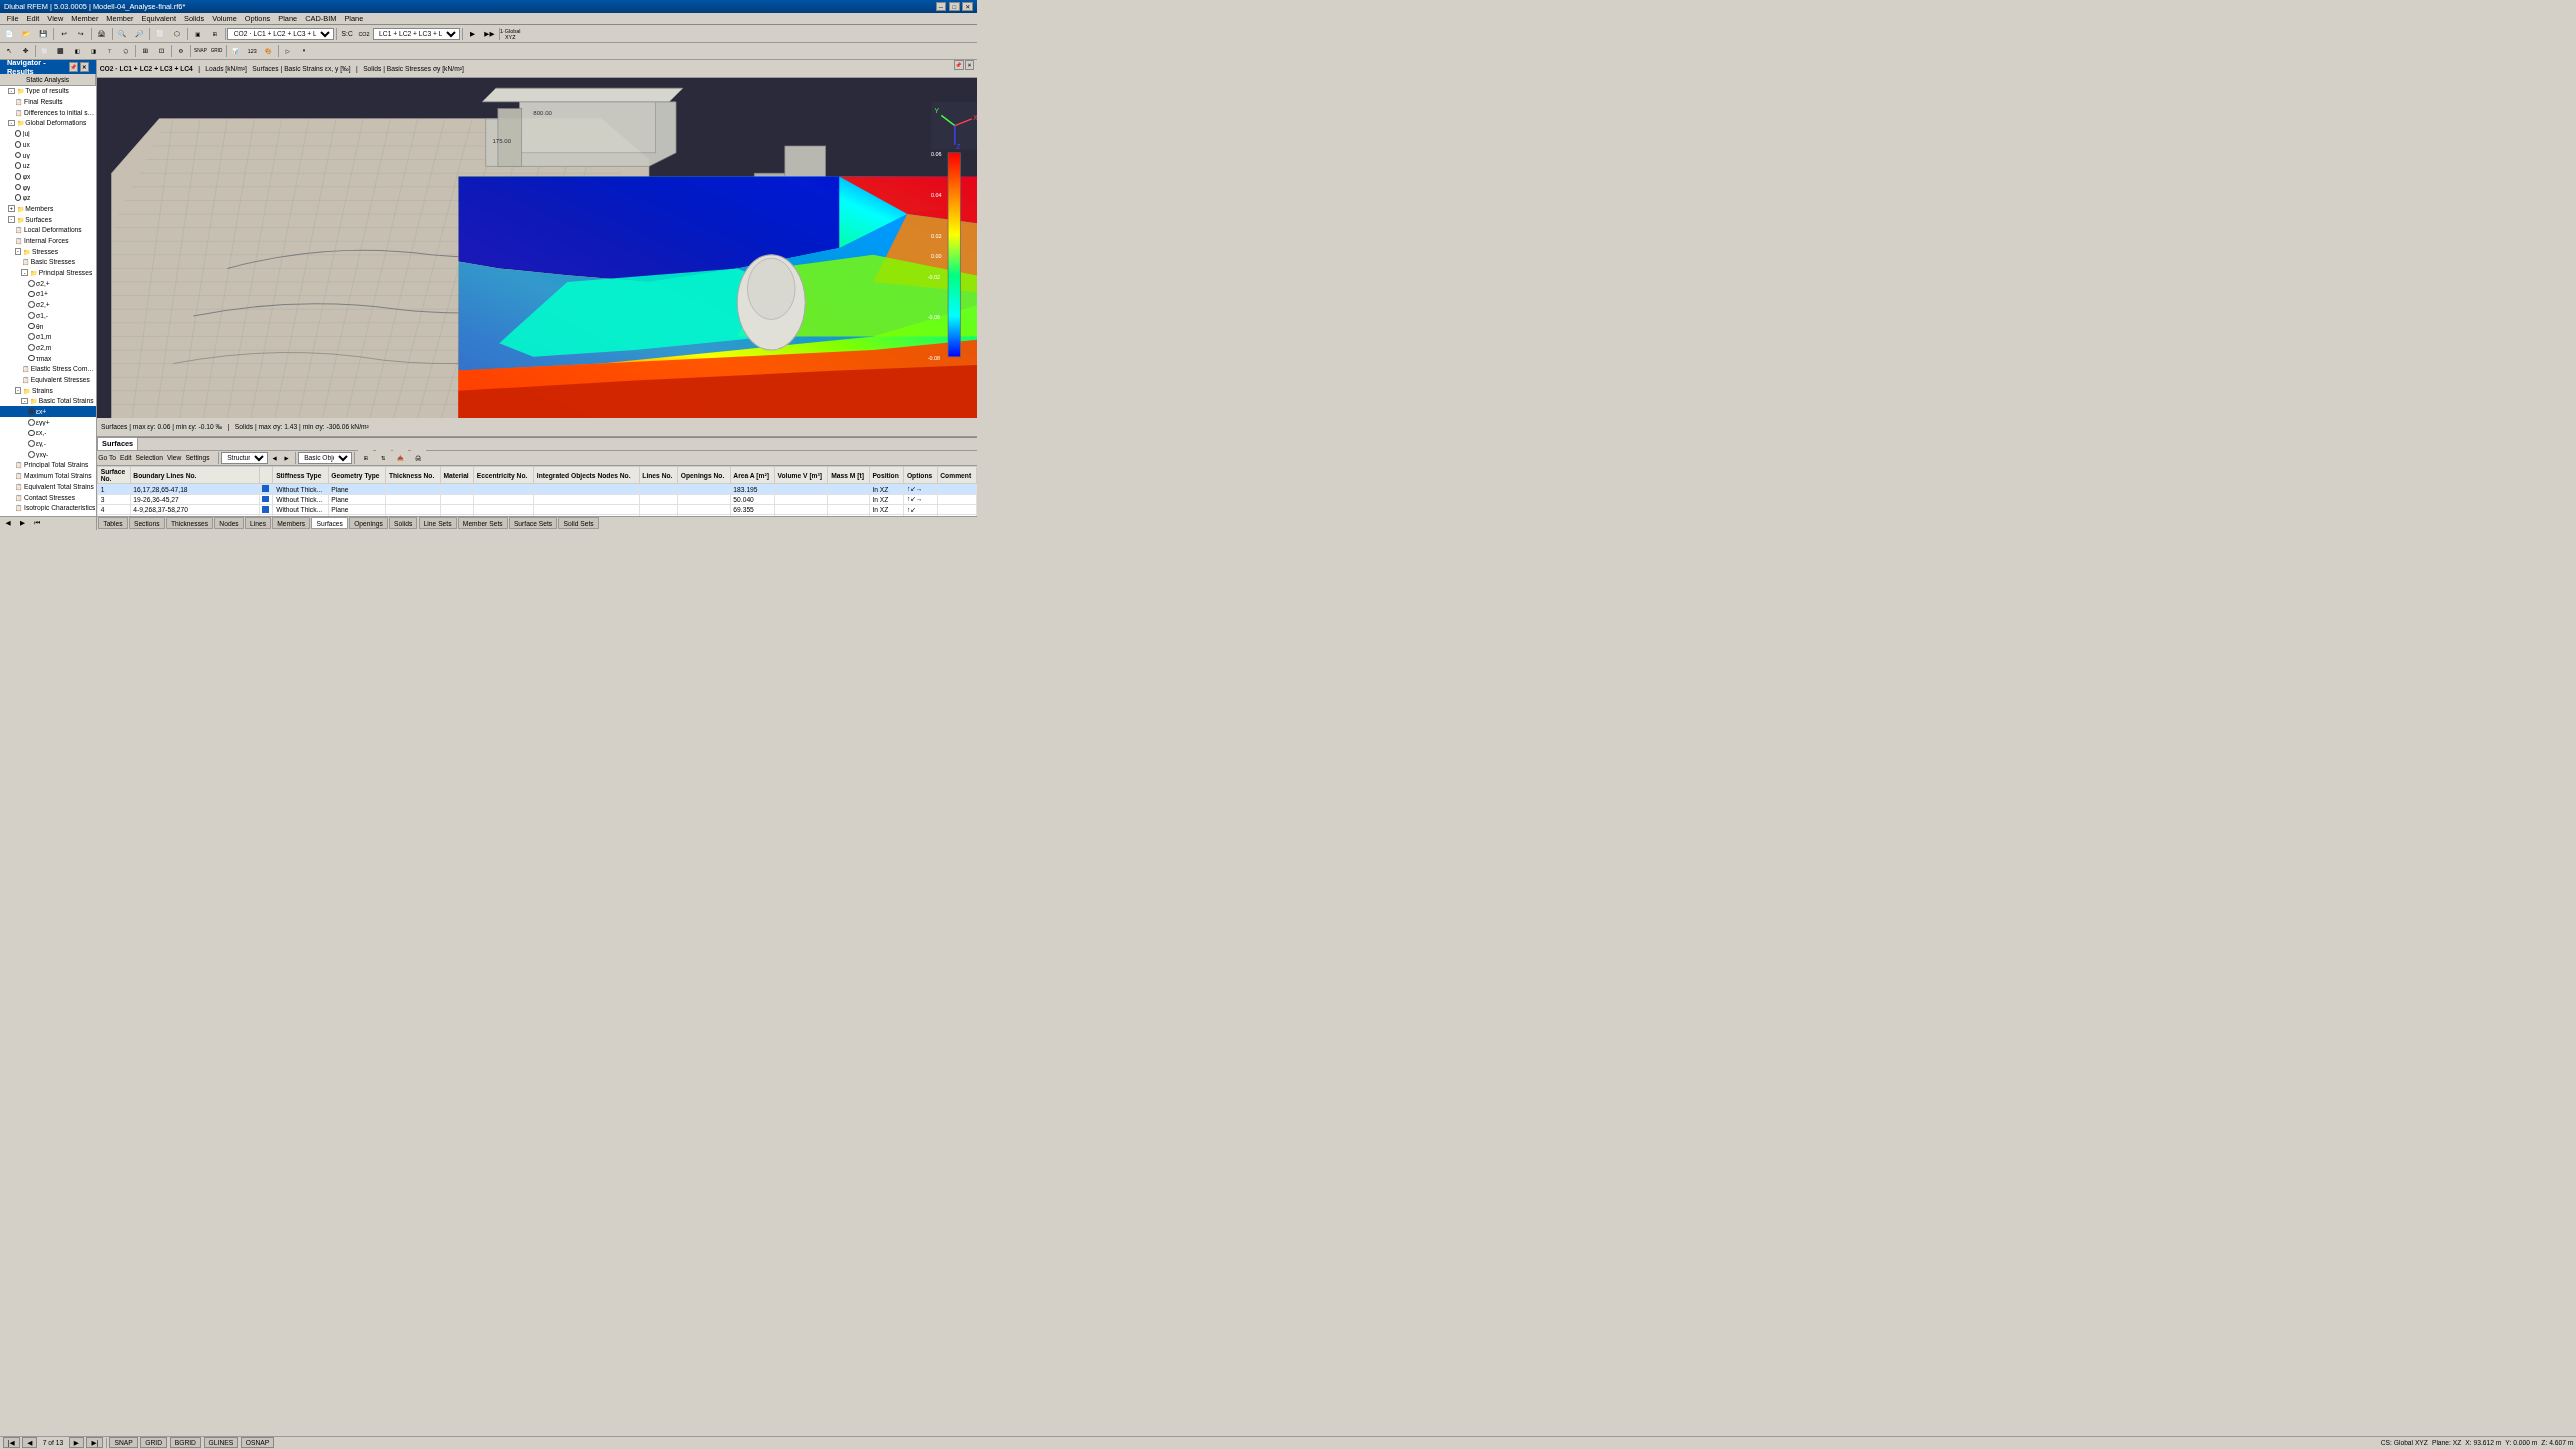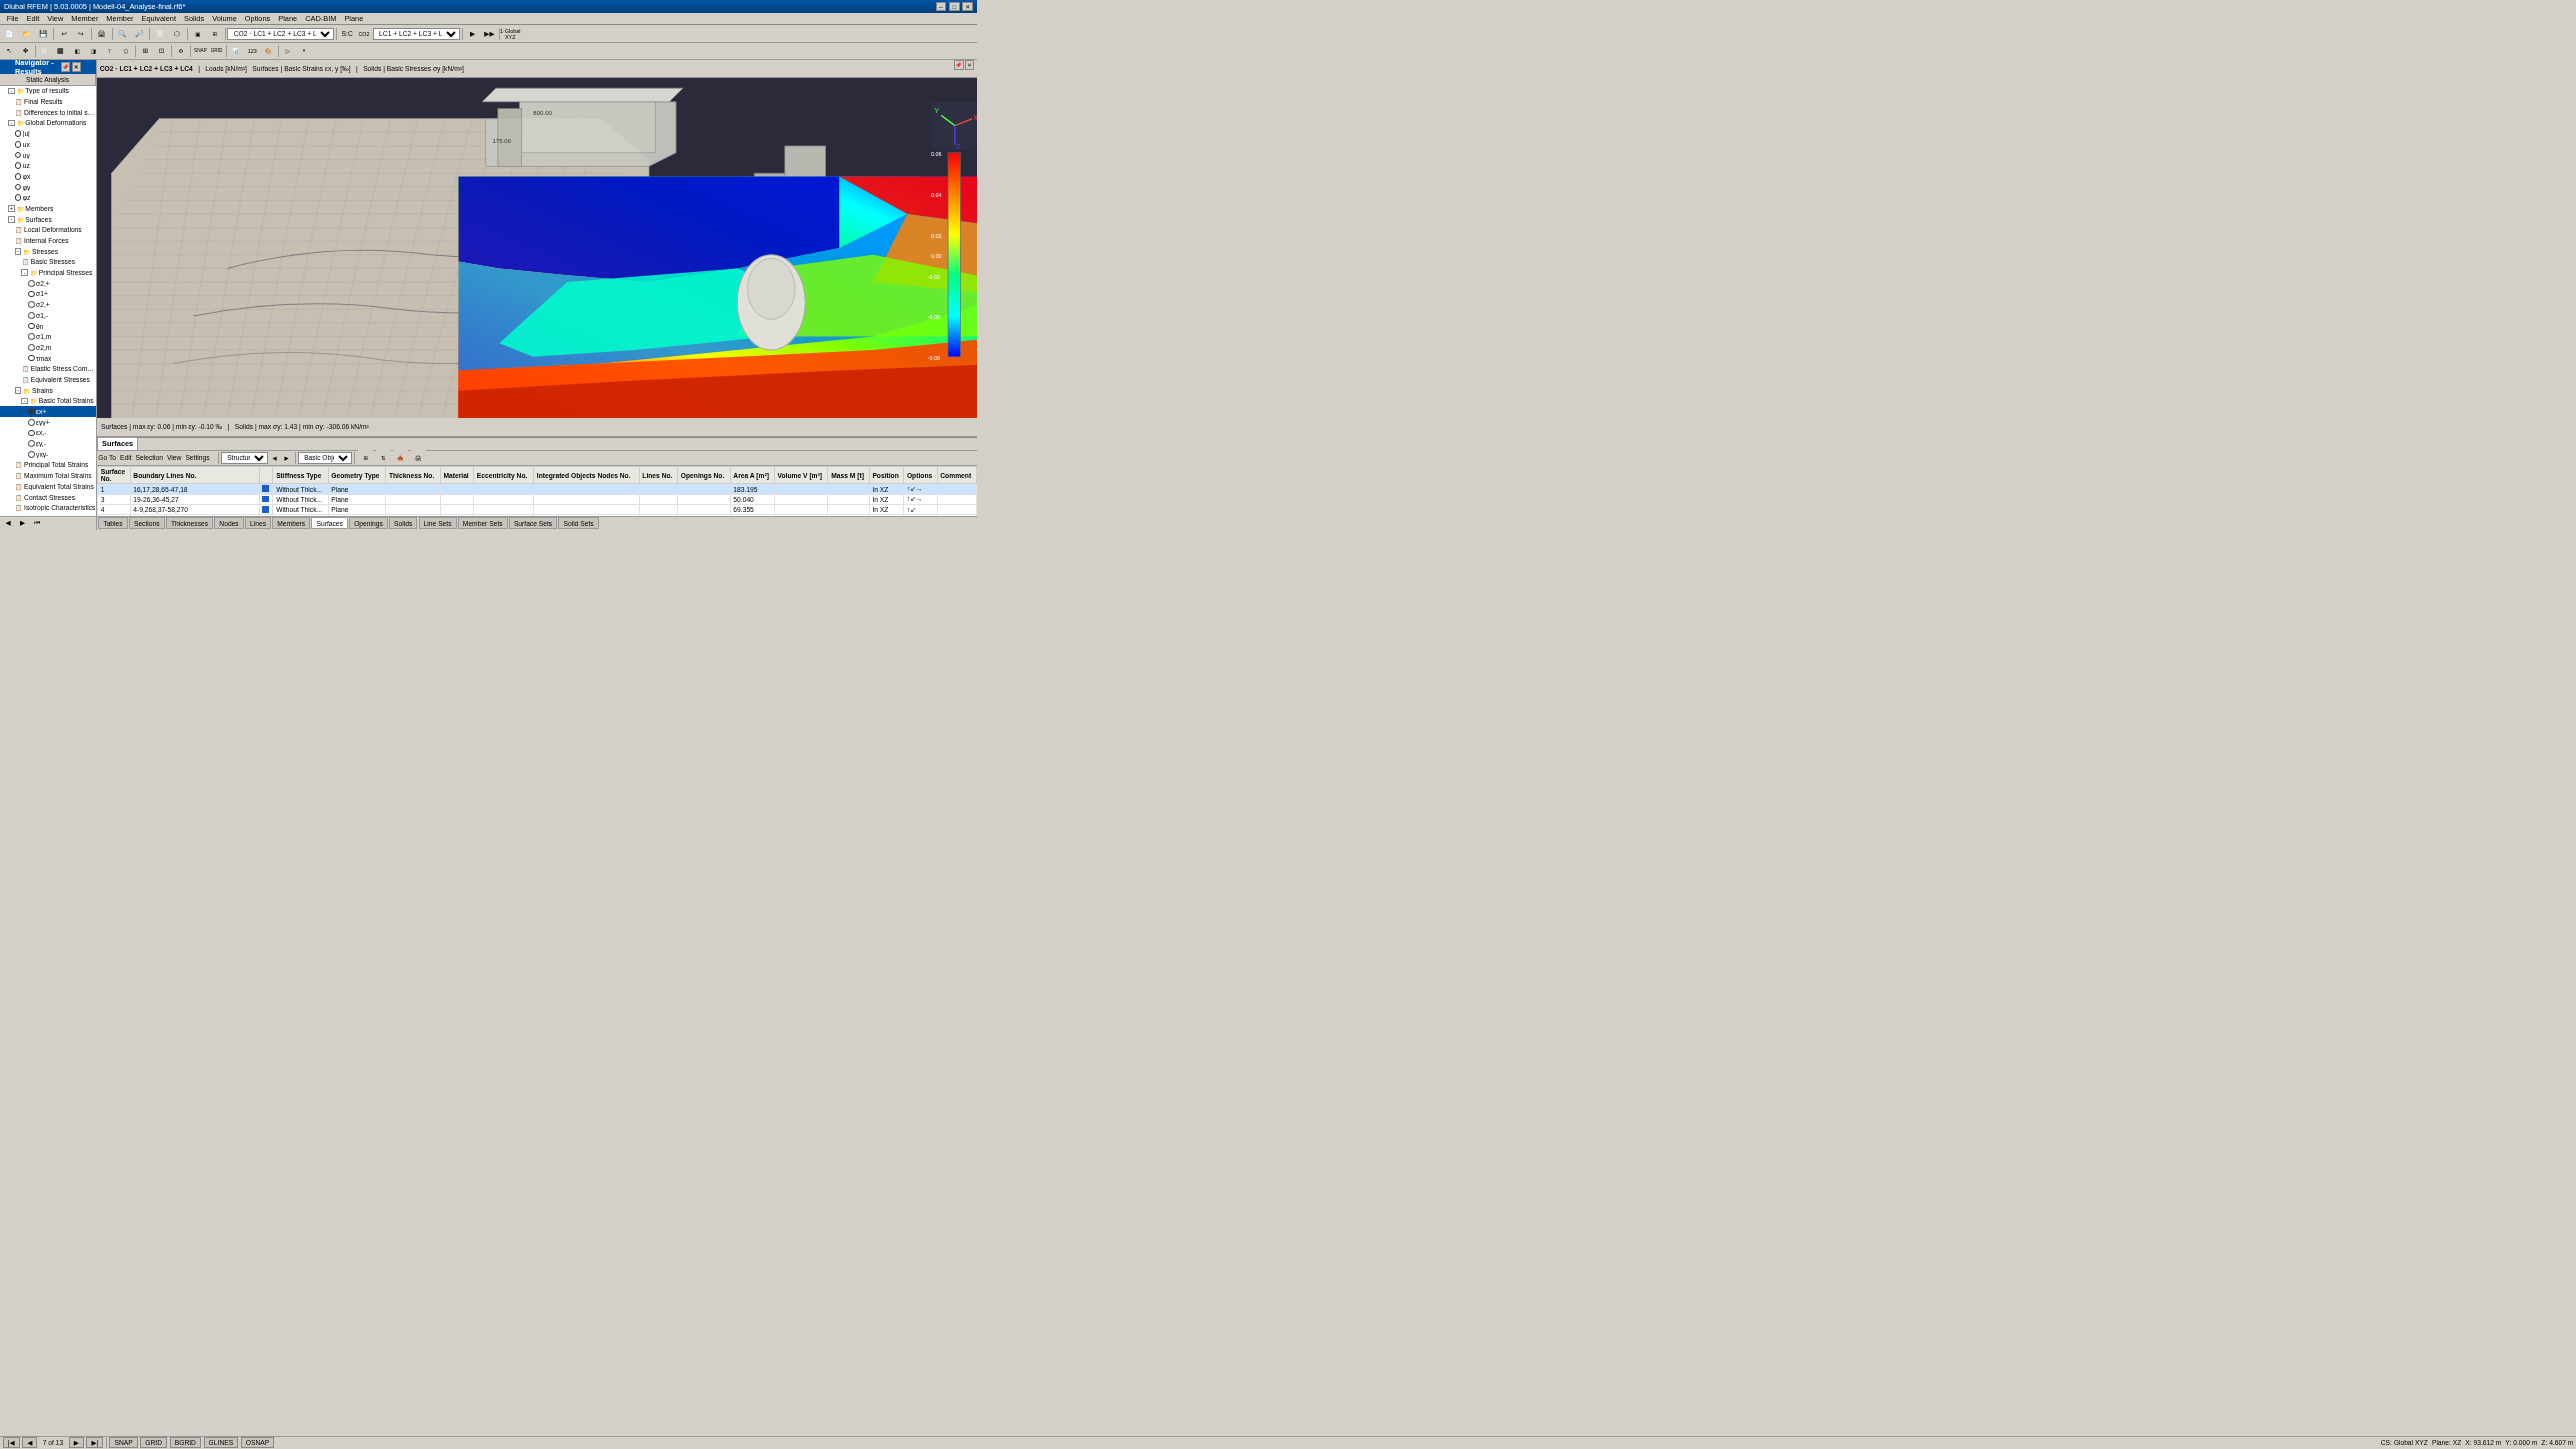--- a/index.html
+++ b/index.html
@@ -19,21 +19,21 @@
     .toolbar { height: 17.4px; background: #d4d0c8; display: flex; align-items: center; padding: 0 1.3px; border-bottom: 0.7px solid #999; flex-wrap: nowrap; overflow: hidden; }
     .toolbar-btn { width: 14.8px; height: 14.8px; background: #d4d0c8; border: 0.7px solid transparent; display: inline-flex; align-items: center; justify-content: center; font-size: 6.7px; cursor: pointer; margin: 0.7px; }
     .toolbar-separator { width: 0.7px; height: 12px; background: #999; margin: 0 1.3px; }
     .toolbar-combo { height: 12px; border: 0.7px solid #888; background: white; font-size: 6.7px; padding: 0 1.3px; }
 
     
     #main-layout { display: flex; height: calc(547px - 13.4px - 12px - 17.4px - 17.4px - 17.4px); }
 
     
     #navigator { width: 97px; background: #d4d0c8; border-right: 0.7px solid #999; display: flex; flex-direction: column; overflow: hidden; }
-    #navigator-header { height: 13.4px; background: #0054a6; color: white; display: flex; align-items: center; justify-content: space-between; padding: 0 15px; font-size: 7.4px; font-weight: bold; }
+    #navigator-header { height: 13.4px; background: #0054a6; color: white; display: flex; align-items: center; justify-content: space-between; padding: 0 7px; font-size: 7.4px; font-weight: bold; }
     #navigator-header .nav-controls { display: flex; gap: 1.3px; }
     #navigator-header .nav-btn { width: 9.4px; height: 9.4px; background: #d4d0c8; border: 0.7px solid #888; display: flex; align-items: center; justify-content: center; font-size: 5.4px; color: #000; cursor: pointer; }
     #nav-tabs { height: 12px; display: flex; border-bottom: 0.7px solid #999; }
     #nav-tabs .nav-tab { flex: 1; display: flex; align-items: center; justify-content: center; font-size: 6.7px; cursor: pointer; border-right: 0.7px solid #999; background: #c8c4bc; }
     #nav-tabs .nav-tab.active { background: #d4d0c8; }
     #nav-tree { flex: 1; overflow-y: auto; overflow-x: hidden; background: white; }
     #nav-tree::-webkit-scrollbar { width: 5.4px; }
     #nav-tree::-webkit-scrollbar-track { background: #d4d0c8; }
     #nav-tree::-webkit-scrollbar-thumb { background: #888; }
 

